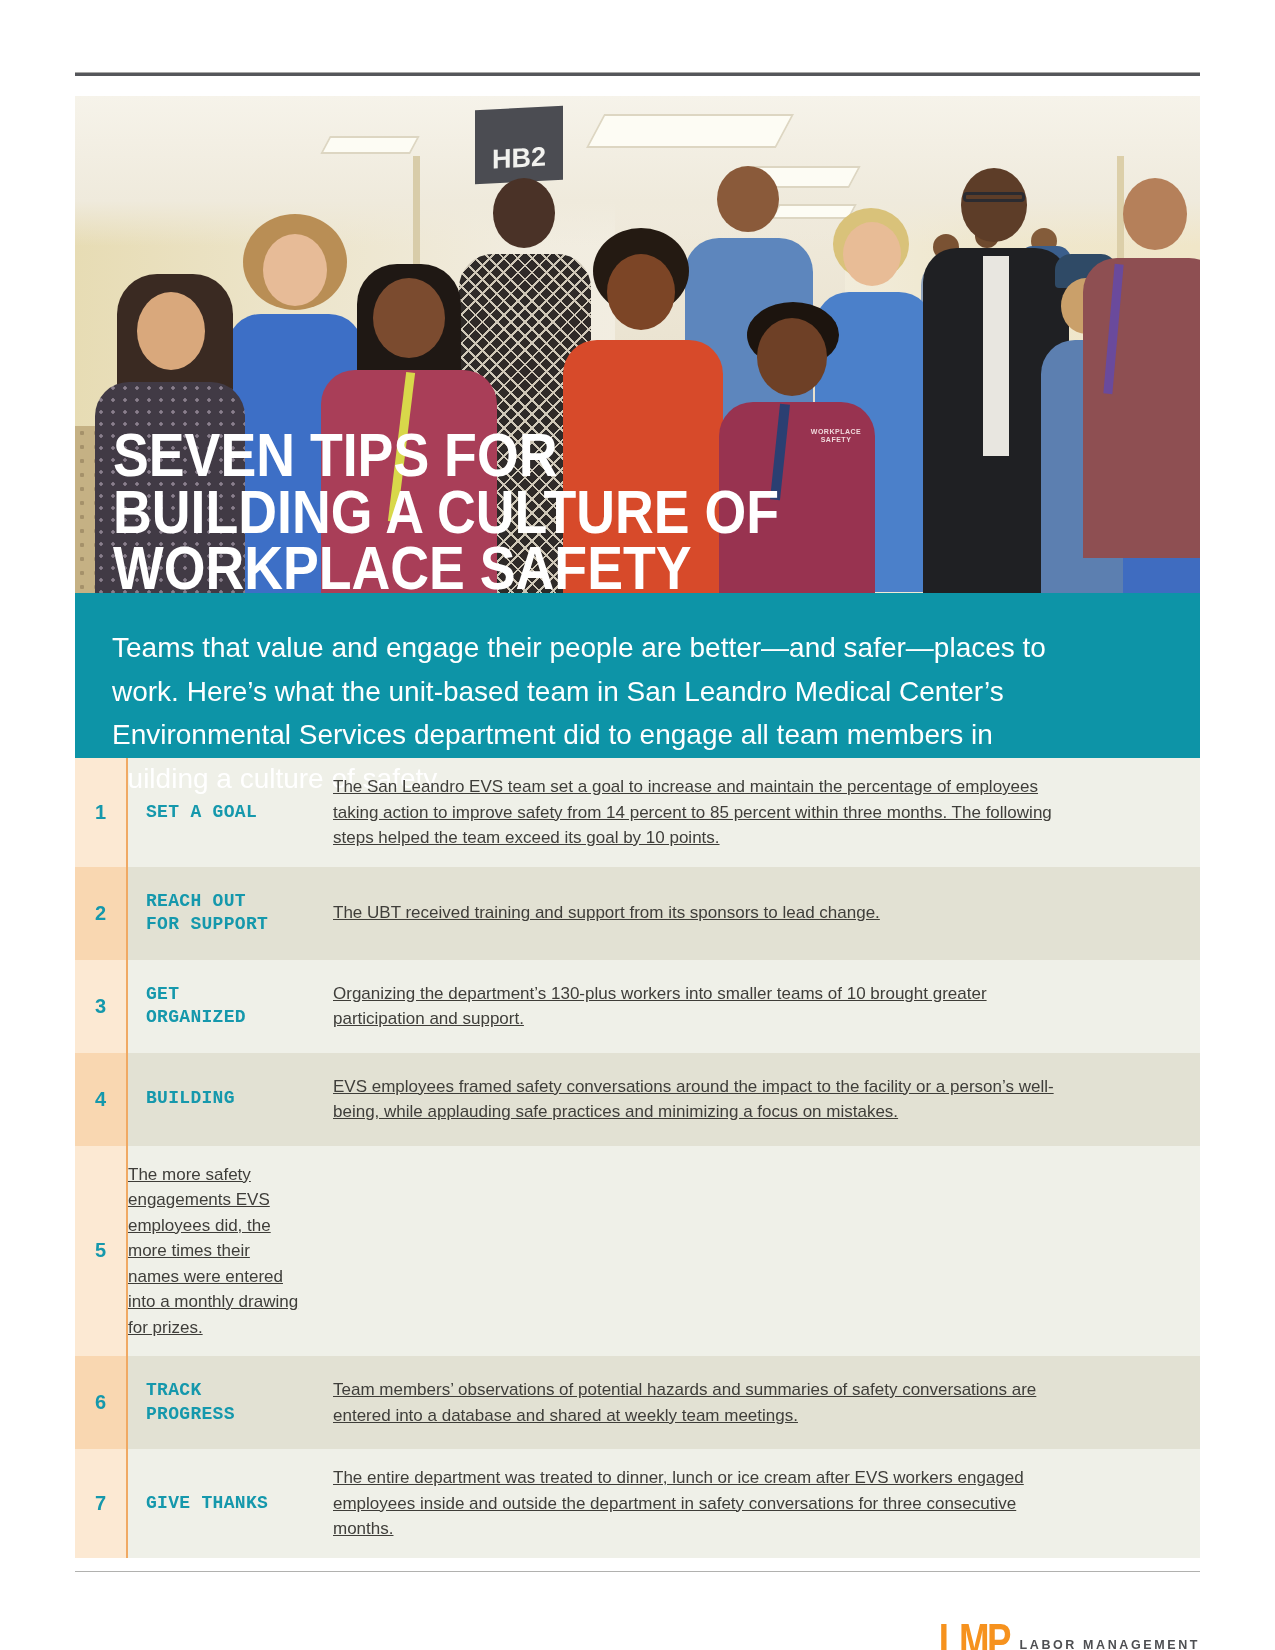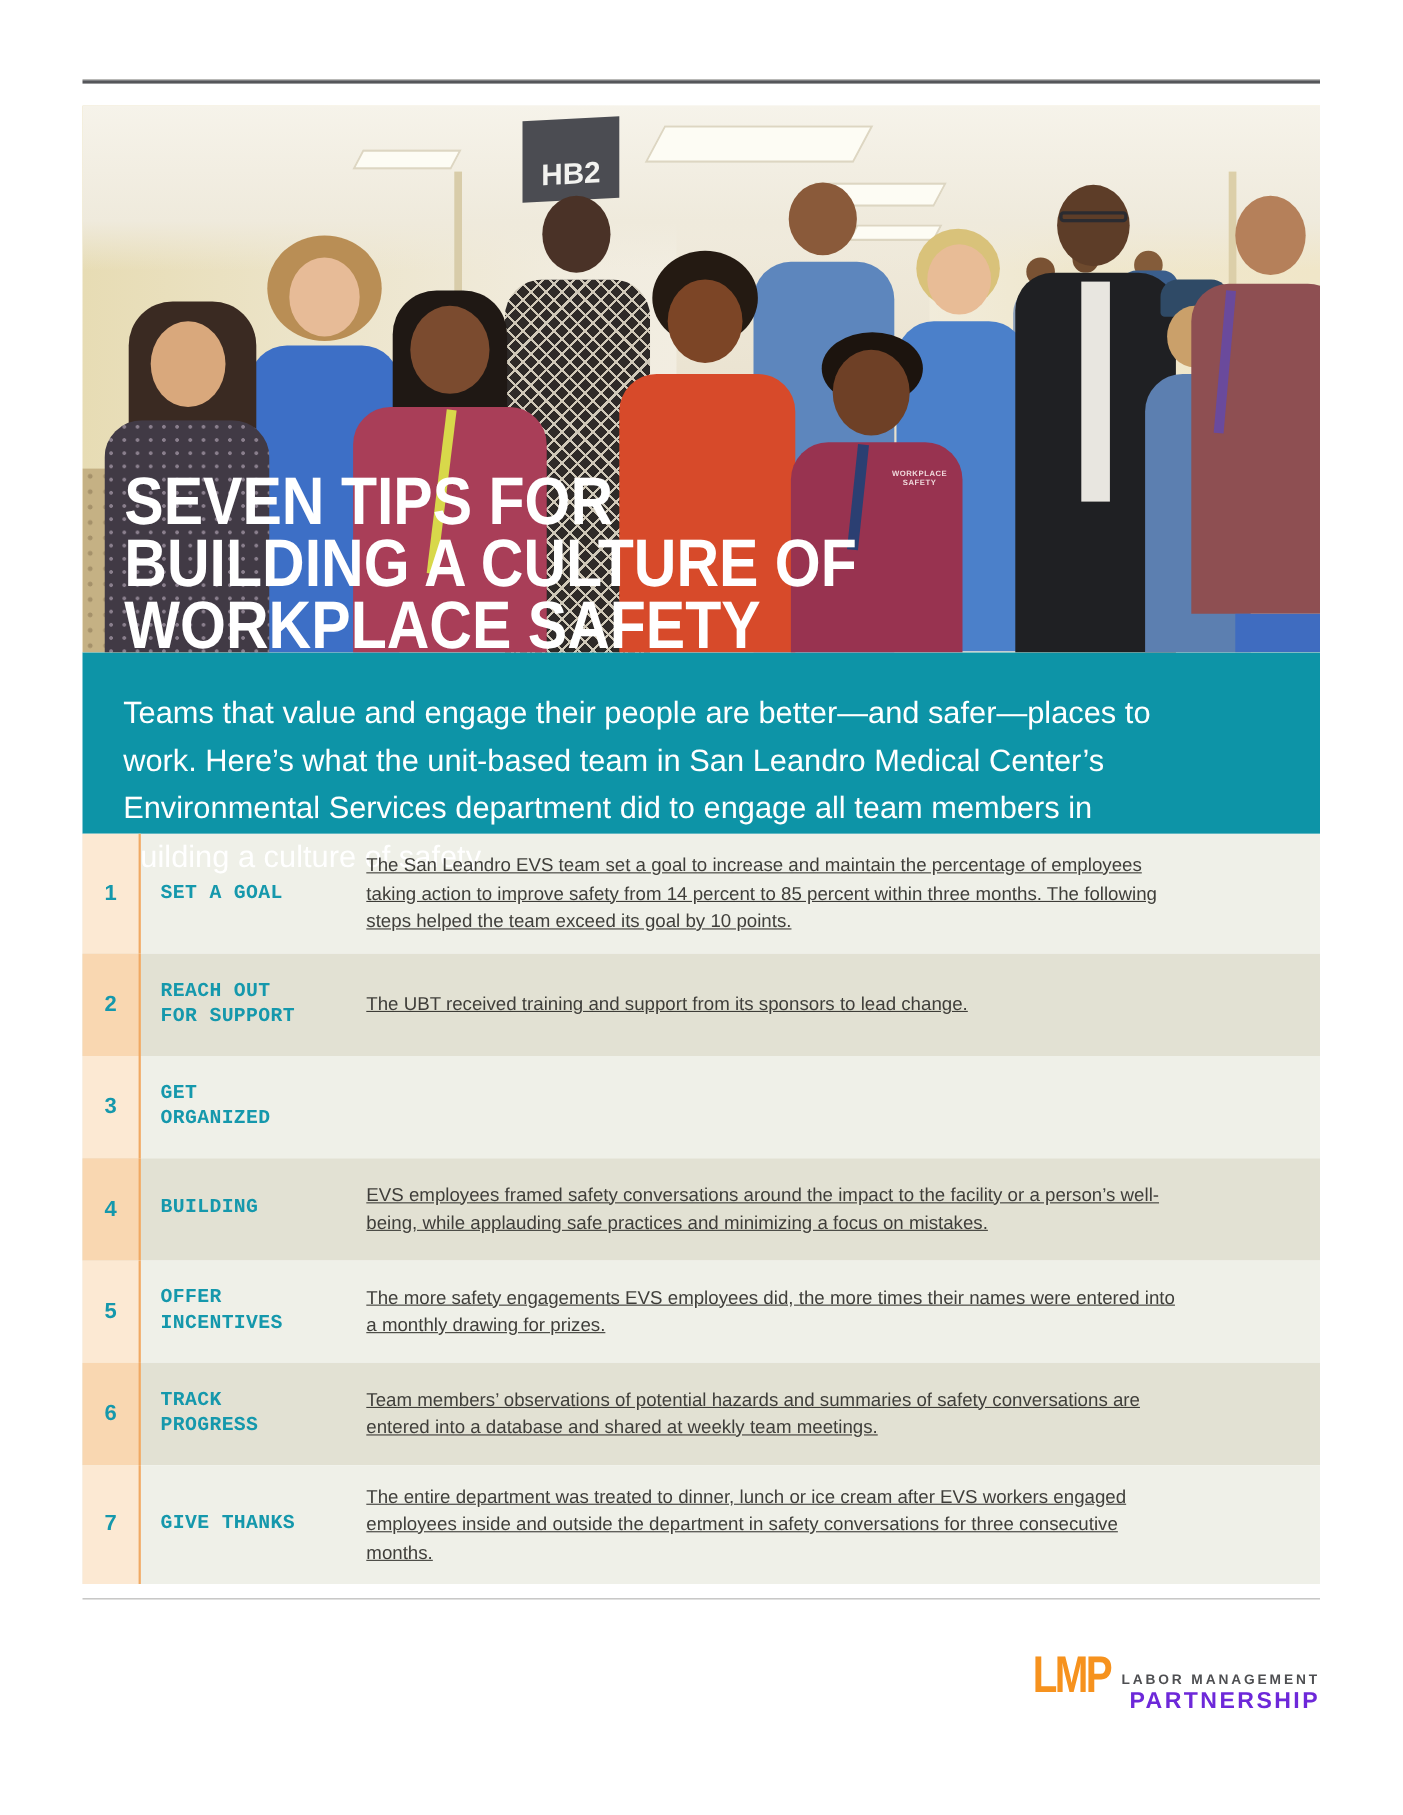--- a/index.html
+++ b/index.html
@@ -216,37 +216,37 @@
       <div class="tip-desc-cell">
           <div class="tip-desc">The UBT received training and support from its sponsors to lead change.</div>
         </div>
     </div>
 
     <div class="tip-row odd">
       <div class="tip-num">3</div>
       <div class="tip-title-cell">
           <div class="tip-title">GET ORGANIZED</div>
         </div>
+      <div class="tip-desc-cell">
+          <div class="tip-desc">Organizing the department’s 130-plus workers into smaller teams of 10 brought greater participation and support.</div>
+        </div>
     </div>
 
     <div class="tip-row even">
       <div class="tip-num">4</div>
       <div class="tip-title-cell">
           <div class="tip-title">BUILDING</div>
         </div>
       <div class="tip-desc-cell">
           <div class="tip-desc">EVS employees framed safety conversations around the impact to the facility or a person’s well-being, while applauding safe practices and minimizing a focus on mistakes.</div>
         </div>
     </div>
 
     <div class="tip-row odd">
       <div class="tip-num">5</div>
-      <div class="tip-title-cell">
-          <div class="tip-title">OFFER INCENTIVES</div>
-        </div>
       <div class="tip-desc-cell">
           <div class="tip-desc">The more safety engagements EVS employees did, the more times their names were entered into a monthly drawing for prizes.</div>
         </div>
     </div>
 
     <div class="tip-row even">
       <div class="tip-num">6</div>
       <div class="tip-title-cell">
           <div class="tip-title">TRACK PROGRESS</div>
         </div>

